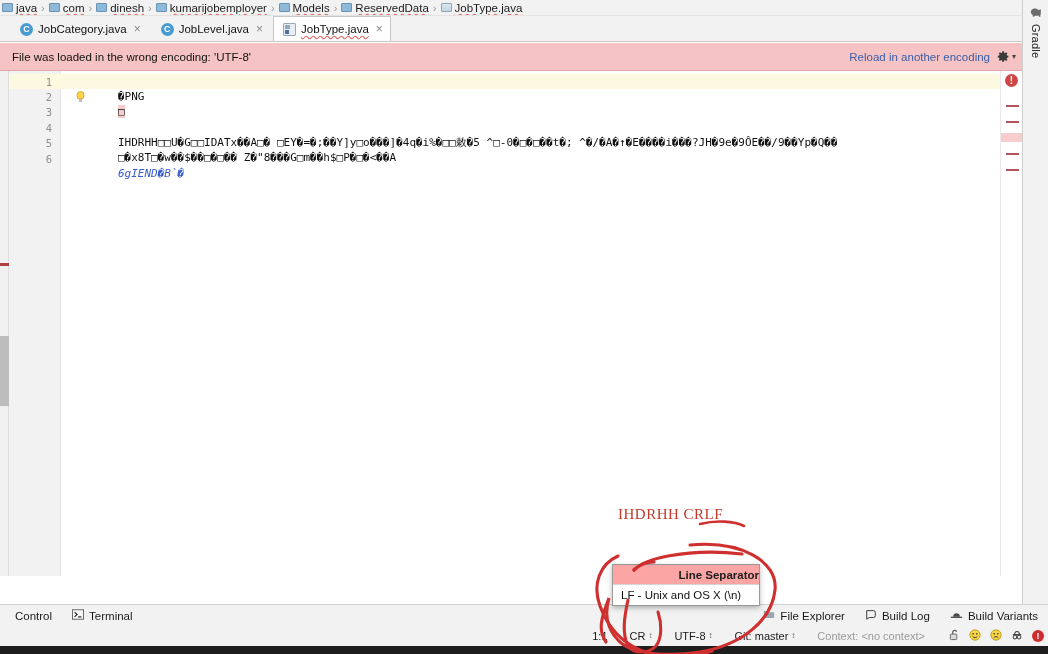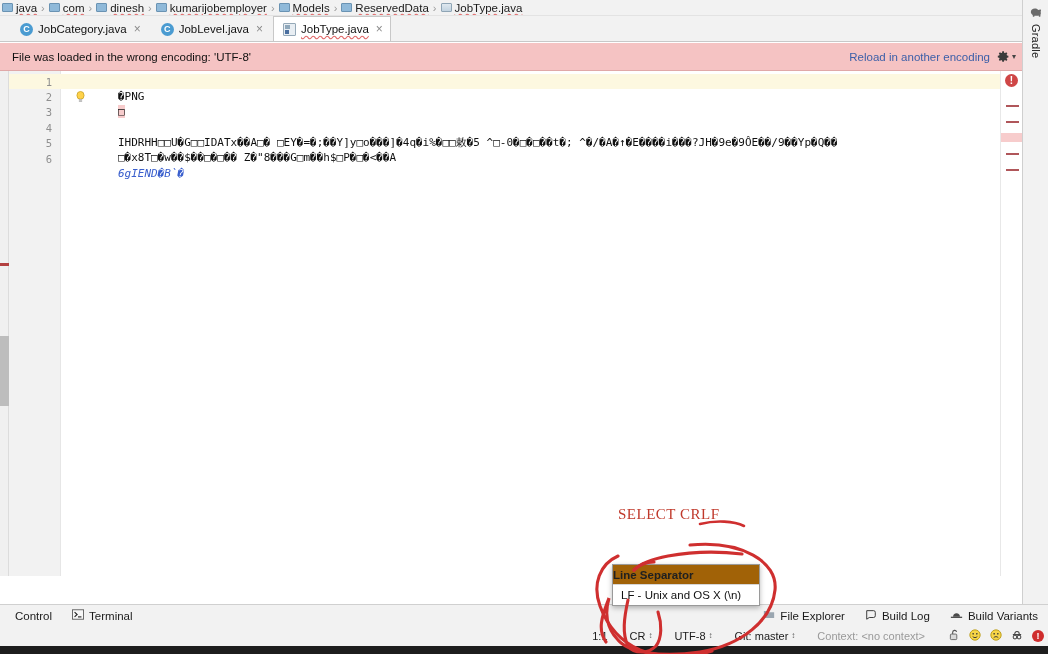--- a/index.html
+++ b/index.html
@@ -248,22 +248,22 @@
   
   .popup {
     position: absolute; left: 612px; top: 564px;
     width: 148px;
     background: #ffffff;
     border: 1px solid #9a9a9a;
     box-shadow: 0 2px 5px rgba(0,0,0,.28);
     z-index: 40;
   }
   .popup-title {
-    height: 20px; line-height: 20px; text-align: left;
-    background: #a16207; color: #202020;
+    height: 20px; line-height: 20px; text-align: right;
+    background: #fca5a5; color: #202020;
     font-size: 11.5px; font-weight: bold;
     border-bottom: 1px solid #d5d5d5;
   }
   .popup-item {
     height: 20px; line-height: 20px; padding-left: 8px;
     font-size: 11.5px; color: #111;
   }
   .popup-item.sel { background: #2a72c8; color: #ffffff; }
 
   
@@ -518,21 +518,21 @@
     </span>
   </div>
 
   <div class="blackstrip"></div>
 
   <div class="popup">
     <div class="popup-title">Line Separator</div>
     <div class="popup-item">LF - Unix and OS X (\n)</div>
   </div>
 
-  <div class="select-crlf">SELECT CRLF</div>
+  <div class="select-crlf">IHDRHH CRLF</div>
 
   <svg class="annot" viewBox="0 0 1048 654">
 
     <path d="M690 545 C 742 540, 778 562, 775 590
              C 772 620, 742 645, 700 652
              C 660 658, 628 652, 618 640
              C 606 628, 605 612, 609 598
              C 604 612, 596 628, 606 642" fill="none" stroke="#cf2f2f" stroke-width="3.1" stroke-linecap="round"></path>
     <path d="M618 556 C 600 564, 592 584, 600 606
              C 608 628, 622 642, 640 650

